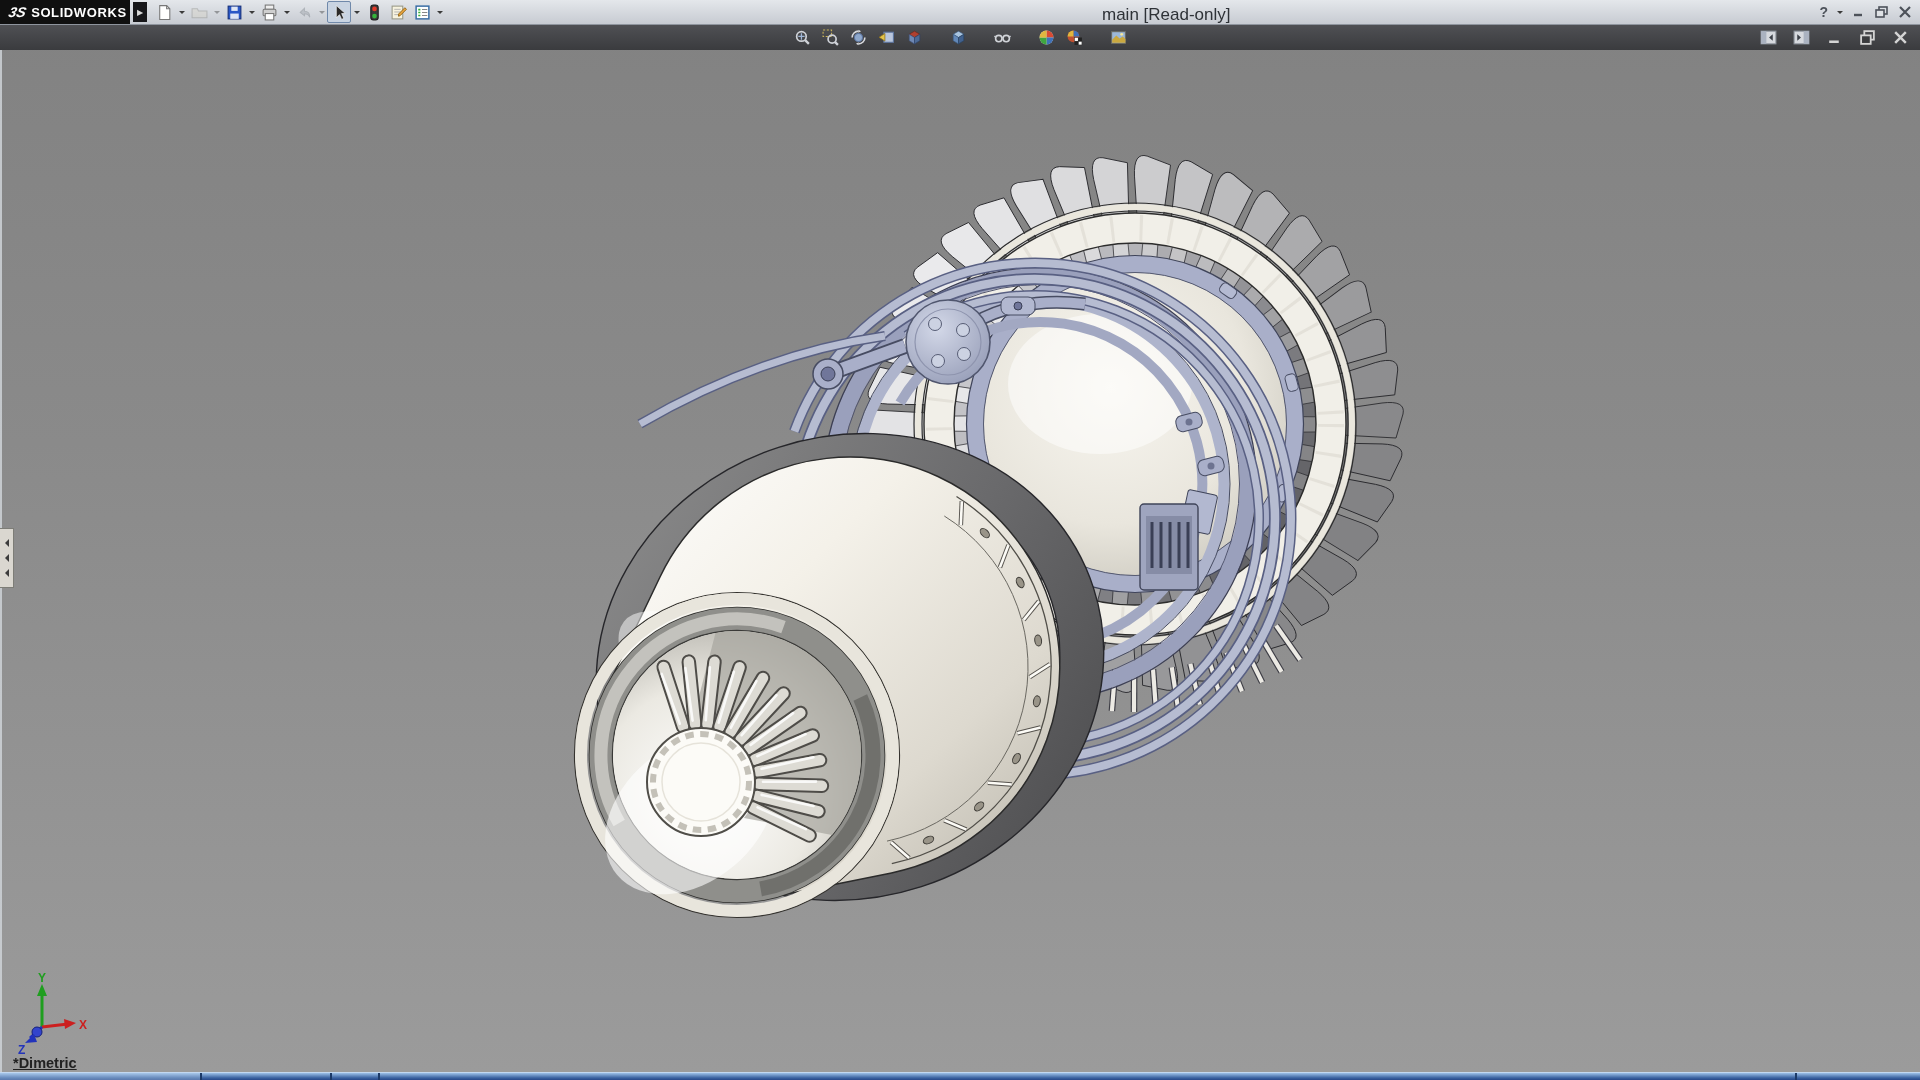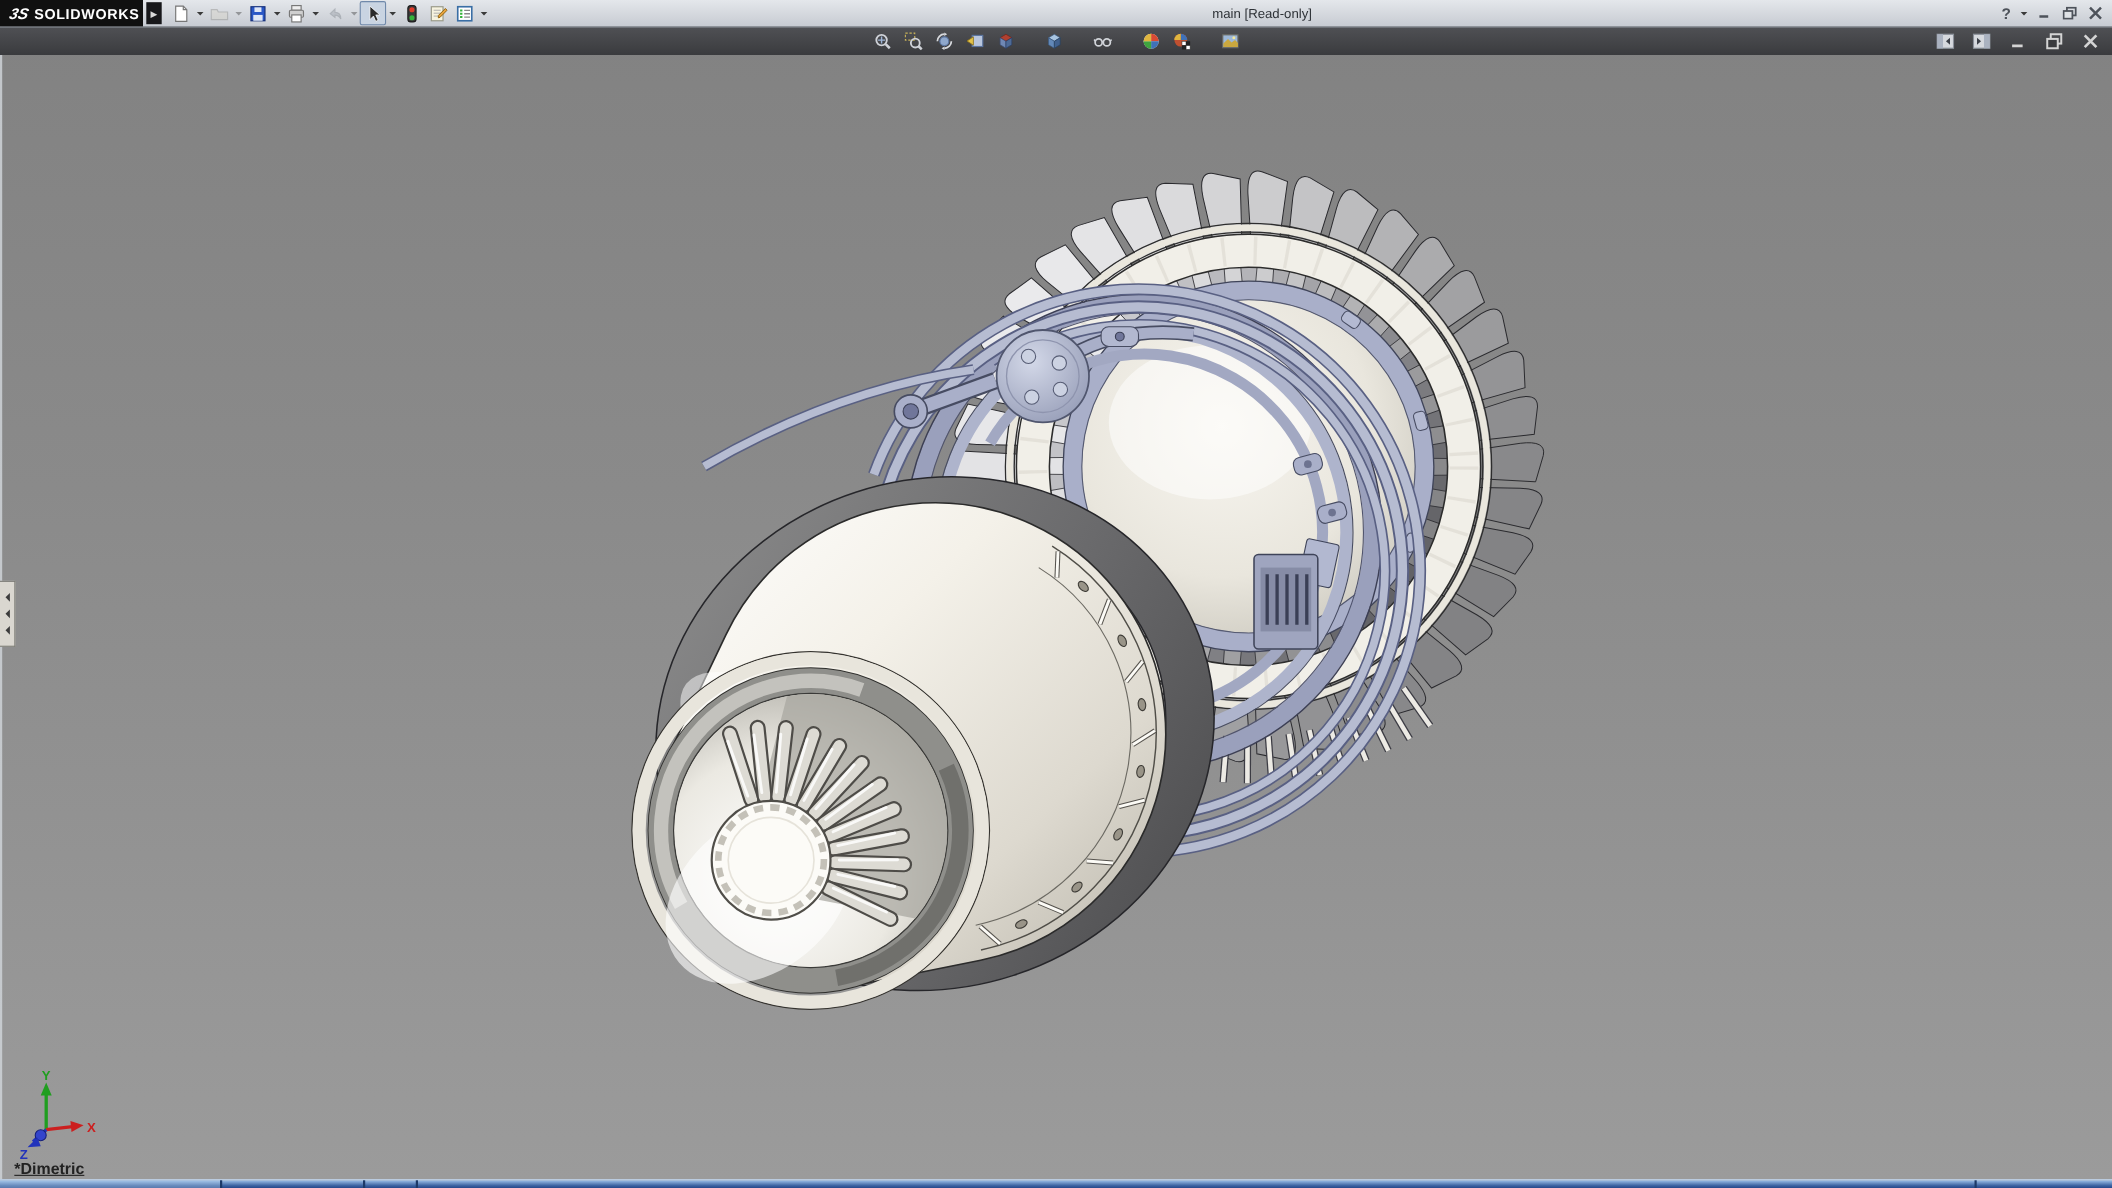--- a/index.html
+++ b/index.html
@@ -15,21 +15,21 @@
     color:#d8d8d8;font-size:8px;display:flex;align-items:center;justify-content:center;}
   .main-toolbar{position:absolute;left:152px;top:1px;height:22px;display:flex;align-items:center;}
   .tbtn{width:22px;height:20px;display:flex;align-items:center;justify-content:center;
     border:1px solid transparent;border-radius:2px;}
   .tbtn.pressed{background:#c9d4e2;border-color:#7089aa;}
   .tbtn.disabled{opacity:.42;}
   .ddbtn{width:11px;height:20px;display:flex;align-items:center;justify-content:center;}
   .ddbtn.disabled{opacity:.42;}
   .ddarr{width:0;height:0;border:3.5px solid transparent;border-top-color:#3a3a3a;margin-top:4px;}
   .ticon{width:17px;height:17px;}
-  .title-text{position:absolute;left:1102px;top:5px;font-size:12px;color:#2e3237;text-align:right;}
+  .title-text{position:absolute;left:1102px;top:5px;font-size:17px;color:#2e3237;text-align:right;}
   .win-controls{position:absolute;right:8px;top:0;height:24px;display:flex;align-items:center;gap:9px;color:#4d525a;}
   .help-q{font-size:14px;font-weight:700;color:#4d525a;}
   .wc-svg{width:14px;height:12px;}
   
   .dark-strip{position:absolute;left:0;top:24px;width:1920px;height:26px;
     background:linear-gradient(#505155,#3a3b3e);z-index:20;}
   .view-toolbar{position:absolute;left:50%;top:0;transform:translateX(-50%);height:26px;
     display:flex;align-items:center;gap:4px;}
   .view-toolbar .tbtn{border-color:transparent;}
   .view-toolbar .gap{margin-left:16px;}

